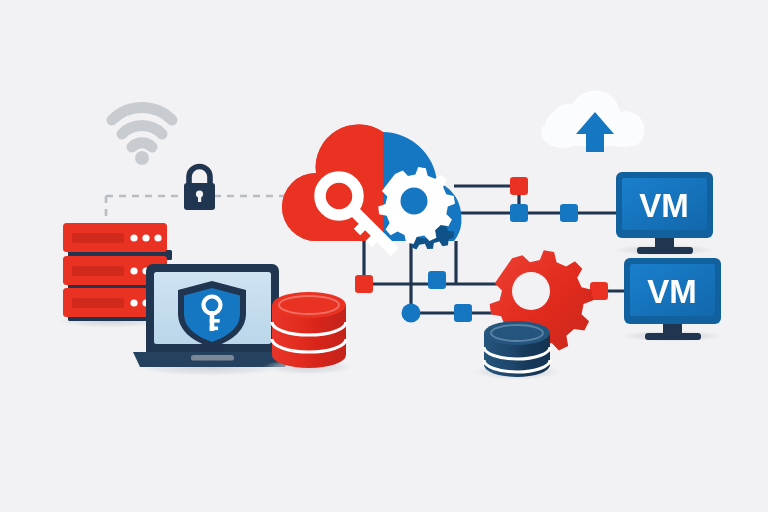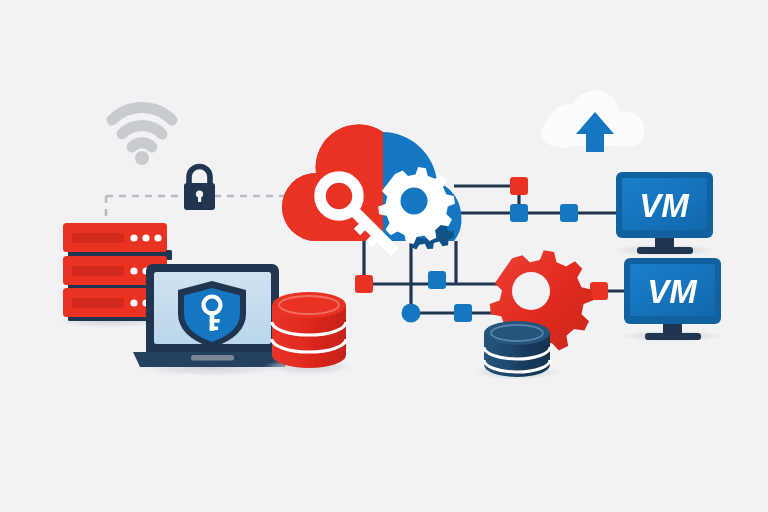--- a/index.html
+++ b/index.html
@@ -27,21 +27,21 @@
     font-family: "Liberation Sans", sans-serif;
     font-weight: bold;
     fill: #ffffff;
     text-anchor: middle;
     dominant-baseline: central;
   }
 </style>
 </head>
 <body>
 
-<div id="scene" style="background: #0f766e; font-style: italic;">
+<div id="scene" style="background: #0f766e;">
   <svg viewBox="0 0 768 512" xmlns="http://www.w3.org/2000/svg">
 
     <defs>
       <linearGradient id="gradRedCyl" x1="0" y1="0" x2="1" y2="0">
         <stop offset="0%" stop-color="#e8352a"></stop>
         <stop offset="45%" stop-color="#e02a1d"></stop>
         <stop offset="60%" stop-color="#d8251a"></stop>
         <stop offset="100%" stop-color="#c3231a"></stop>
       </linearGradient>
       <linearGradient id="gradBlueCyl" x1="0" y1="0" x2="1" y2="0">

